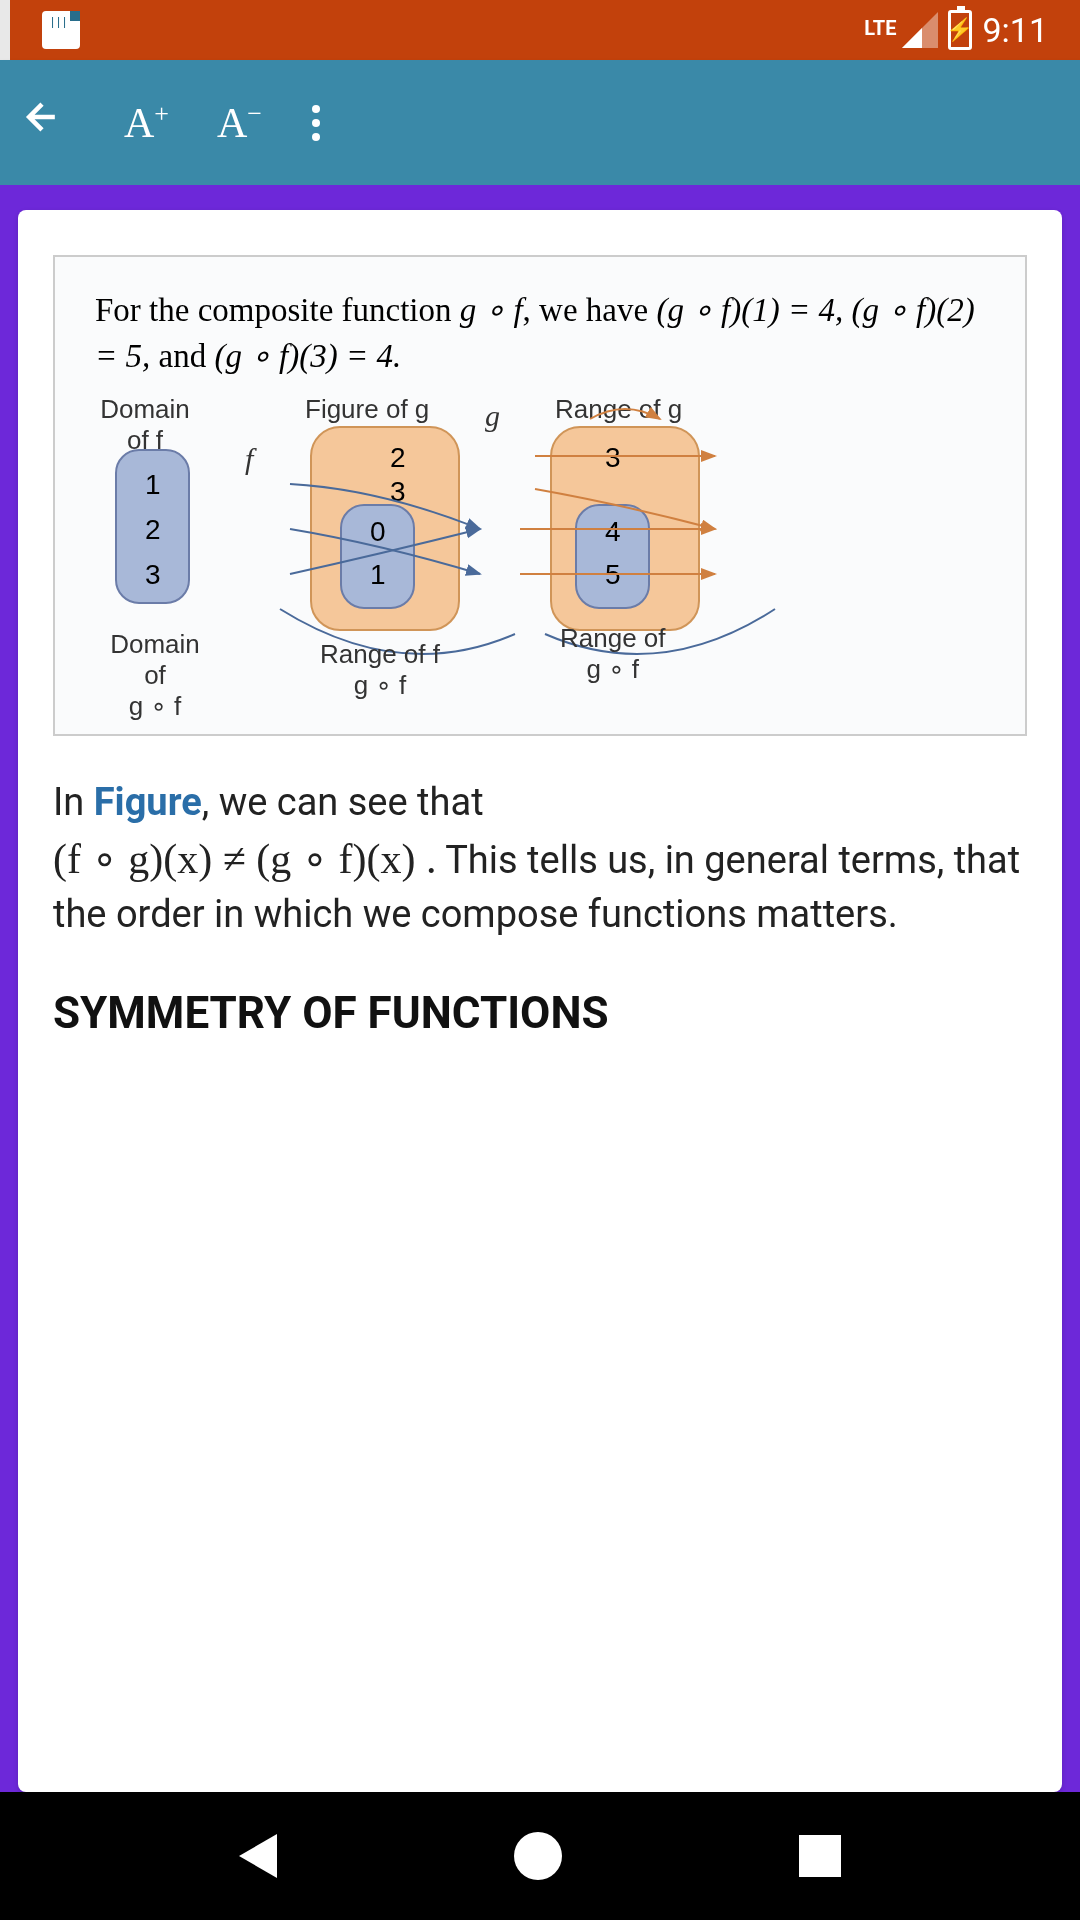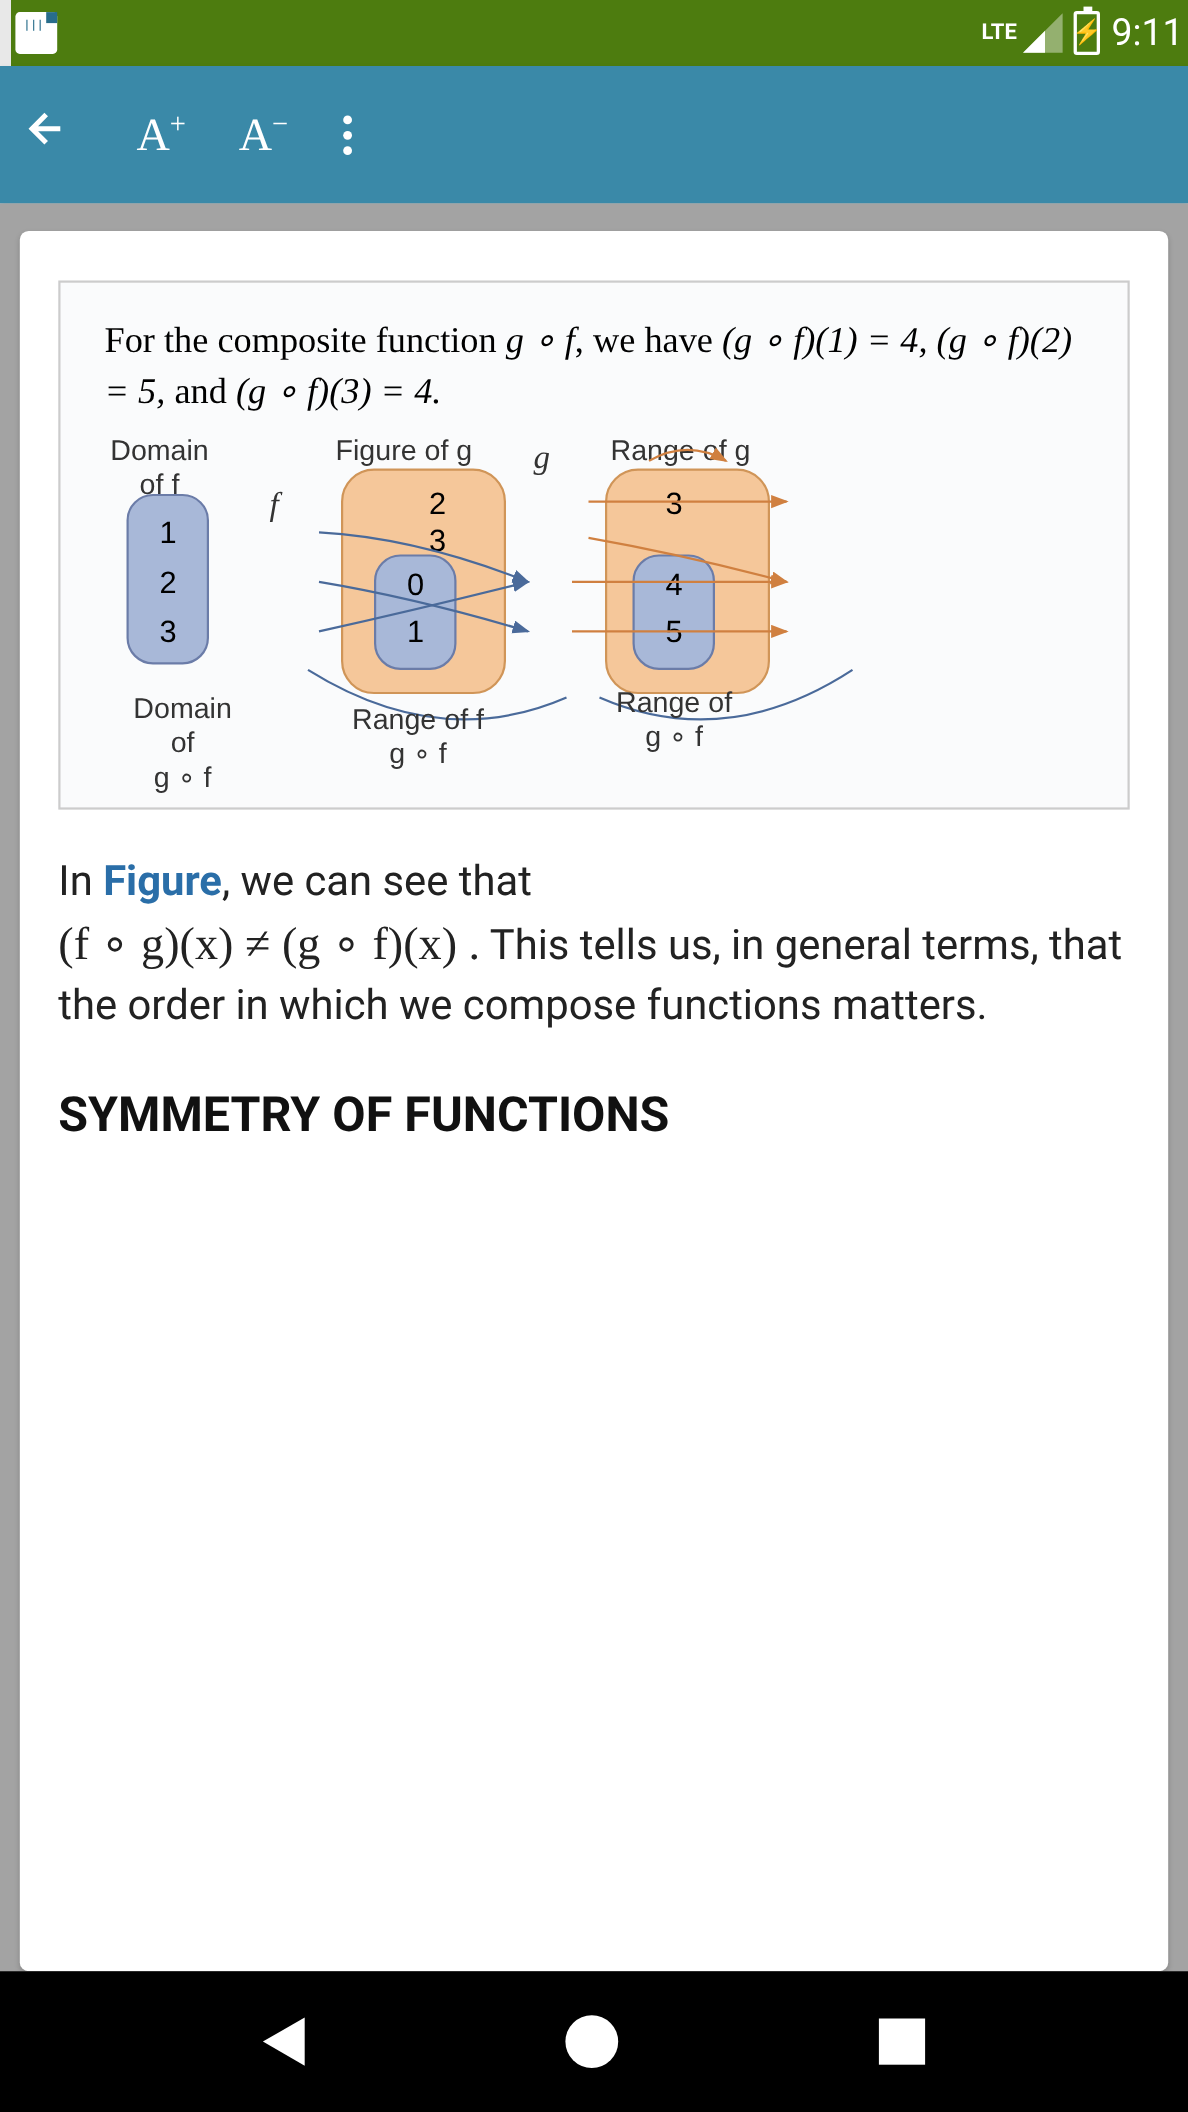--- a/index.html
+++ b/index.html
@@ -1,24 +1,24 @@
 <!DOCTYPE html>
 <html><head>
 <meta charset="utf-8">
 <style>
   * { margin: 0; padding: 0; box-sizing: border-box; }
   html, body { width: 1080px; height: 1920px; overflow: hidden; font-family: Roboto, Arial, sans-serif; background: #e8e8e8; }
   
   .status-bar {
     height: 60px;
-    background: #4d7c0f;
+    background: #c2410c;
     display: flex;
     align-items: center;
     justify-content: space-between;
-    padding: 0 4px;
+    padding: 0 32px;
     color: #fff;
     margin-left: 10px;
   }
   .status-left { display: flex; align-items: center; gap: 10px; }
   .sd-icon { width: 38px; height: 38px; background: #fff; border-radius: 4px; position: relative; }
   .sd-icon::before { content: ''; position: absolute; top: 0; right: 0; width: 10px; height: 10px; background: #286d8b; }
   .sd-icon::after { content: '|||'; position: absolute; top: 4px; left: 9px; font-size: 12px; letter-spacing: 3px; color: #286d8b; font-weight: bold; }
   .status-right { display: flex; align-items: center; gap: 10px; font-size: 34px; }
   .lte-label { font-size: 20px; font-weight: bold; margin-right: -4px; align-self: flex-start; margin-top: 6px; }
   .signal-tri { width: 0; height: 0; border-left: 36px solid transparent; border-bottom: 36px solid rgba(255,255,255,0.4); position: relative; }
@@ -40,21 +40,21 @@
   .app-title { flex: 1; font-size: 48px; font-weight: 500; white-space: nowrap; overflow: hidden; text-overflow: ellipsis; padding-right: 20px; }
   .font-btn { font-size: 42px; font-weight: 400; padding: 0 24px; cursor: pointer; font-family: Georgia, serif; }
   .font-btn sup { font-size: 26px; vertical-align: super; }
   .more-dots { width: 60px; text-align: center; font-size: 32px; cursor: pointer; display: flex; flex-direction: column; gap: 6px; align-items: center; justify-content: center; }
   .more-dots span { width: 8px; height: 8px; background: #fff; border-radius: 50%; }
   
   .content-wrap {
     padding: 25px 18px 0 18px;
     height: calc(1920px - 60px - 125px - 128px);
     overflow: hidden;
-    background: #a3a3a3;
+    background: #6d28d9;
   }
   .card {
     background: #fff;
     border-radius: 8px;
     box-shadow: 0 2px 5px rgba(0,0,0,0.15);
     padding: 45px 35px;
     height: 100%;
     overflow: hidden;
   }
   
@@ -187,21 +187,21 @@
           <path d="M 315 95 Q 400 110 495 135" stroke="#d08040" stroke-width="2" fill="none" marker-end="url(#arO)"></path>
           <path d="M 300 135 L 495 135" stroke="#d08040" stroke-width="2" fill="none" marker-end="url(#arO)"></path>
           <path d="M 300 180 L 495 180" stroke="#d08040" stroke-width="2" fill="none" marker-end="url(#arO)"></path>
 
           <path d="M 370 25 Q 405 5 440 25" stroke="#d08040" stroke-width="2" fill="none" marker-end="url(#arO)"></path>
 
           <path d="M 60 215 Q 180 290 295 240" stroke="#4a6a9a" stroke-width="2" fill="none"></path>
           <path d="M 325 240 Q 440 290 555 215" stroke="#4a6a9a" stroke-width="2" fill="none"></path>
         </svg>
 
-        <div class="diag-label" style="left:16px; top:235px; width:110px;">
+        <div class="diag-label" style="left:5px; top:235px; width:110px;">
           <span>Domain of</span><br>
           <span class="it">g ∘ f</span>
         </div>
         <div class="diag-label" style="left:225px; top:245px;">
           <span>Range of f</span><br>
           <span class="it">g ∘ f</span>
         </div>
         <div class="diag-label" style="left:465px; top:229px;">
           <span>Range of</span><br>
           <span class="it">g ∘ f</span>

